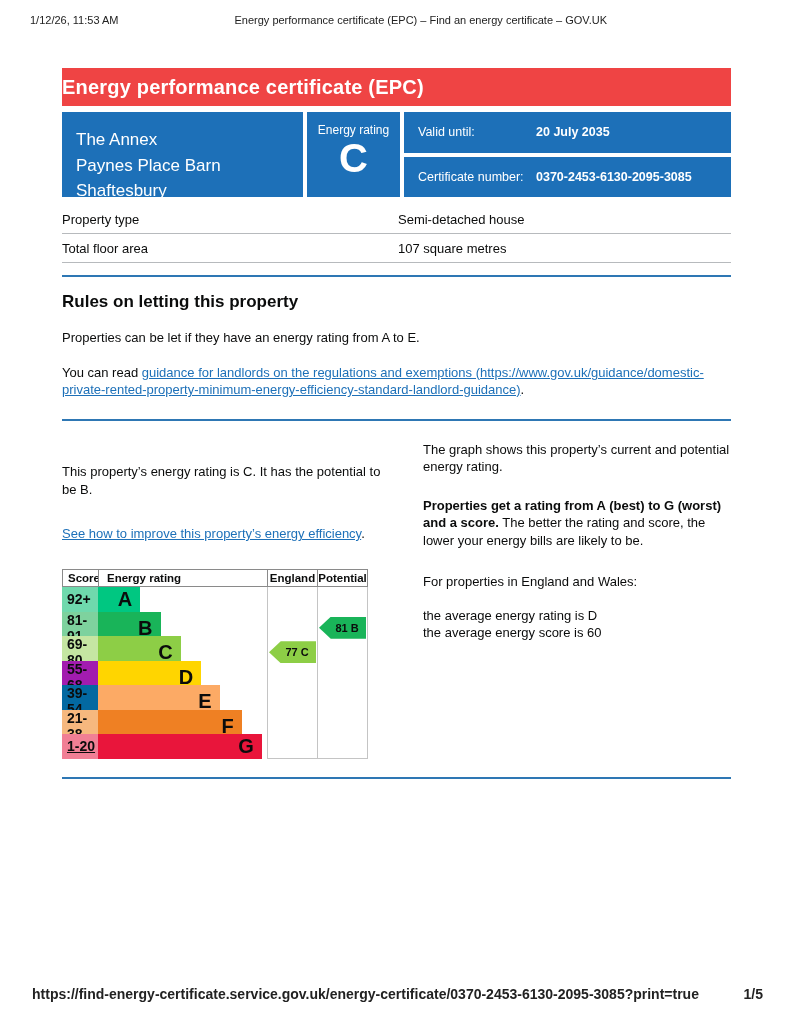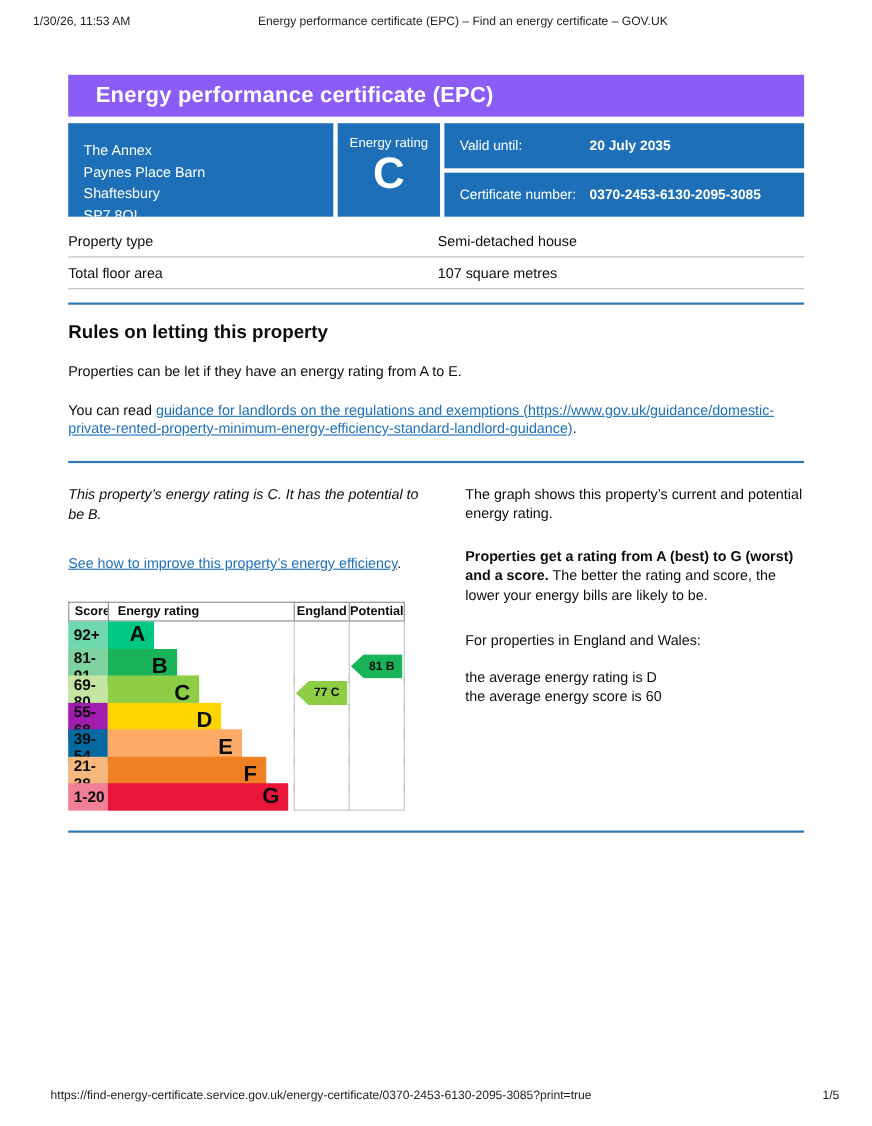--- a/index.html
+++ b/index.html
@@ -5,30 +5,30 @@
   * { margin:0; padding:0; box-sizing:border-box; }
   html,body { background:#fff; }
   body {
     width:793px; height:1024px; position:relative; overflow:hidden;
     font-family:"Liberation Sans", sans-serif; color:#0b0c0c; font-size:13px;
   }
   
   .print-header { display:flex; align-items:flex-start; padding:14px 30px 0 30px; font-size:11px; color:#222; }
   .ph-date { white-space:nowrap; }
   .ph-title { flex:1; text-align:center; padding-right:40px; }
-  .print-footer { position:absolute; left:46px; right:30px; bottom:22px; display:flex; font-size:11px; color:#222; }
+  .print-footer { position:absolute; left:32px; right:30px; bottom:22px; display:flex; font-size:14px; color:#222;font-weight:bold; }
   .pf-url { flex:1; }
   .pf-page { white-space:nowrap;text-align:right; }
   
   .content { margin:42px 62px 0 62px; width:669px; }
-  .banner { background:#8b5cf6; color:#fff; height:38px; display:flex; align-items:center; padding-left:25px; font-size:20px; font-weight:bold; letter-spacing:0.2px; }
+  .banner { background:#ef4444; color:#fff; height:38px; display:flex; align-items:center; padding-left:0; font-size:20px; font-weight:bold; letter-spacing:0.2px; }
   
   .summary { display:flex; gap:4px; margin-top:6px; height:85px; }
   .box { background:#1d70b8; color:#fff; }
-  .addr { width:241px; padding:15px 14px; font-size:13px; line-height:1.5; }
+  .addr { width:241px; padding:15px 14px; font-size:17px; line-height:1.5; }
   .rating-box { width:93px; display:flex; flex-direction:column; align-items:center; padding-top:11px; }
   .rating-box .lbl { font-size:12px; }
   .rating-box .big { font-size:40px; font-weight:bold; line-height:1.05; }
   .kv-stack { flex:1; display:flex; flex-direction:column; gap:4px; }
   .kv { flex:1; display:flex; align-items:center; padding-left:14px; font-size:12.5px; }
   .kv .k { width:118px; }
   .kv .v { font-weight:bold; }
   
   .facts { margin-top:8px; }
   .facts-row { display:flex; padding:7px 0 6px 0; border-bottom:1px solid #b7babd; font-size:13px; }
@@ -37,21 +37,21 @@
   .hr1 { margin-top:12px; }
   .hr2 { margin-top:20px; }
   .hr3 { margin-top:18px; }
   h2.sec { font-size:17px; font-weight:bold; margin-top:15px; }
   .rules p { margin-top:17px; line-height:1.35; width:669px; }
   a.govlink { color:#1d70b8; text-decoration:underline; cursor:pointer; }
   
   .cols { display:flex; margin-top:20px; gap:31px; }
   .col-l { width:330px; }
   .col-r { width:308px; }
-  .col-l .intro { line-height:1.4;font-style:italic; }
+  .col-l .intro { margin-top:22px; line-height:1.4; }
   .col-l .improve { margin-top:26px; line-height:1.4; display:inline-block; }
   .col-r p { line-height:1.35; }
   .col-r .p2 { margin-top:21px; }
   .col-r .p3 { margin-top:24px; }
   .col-r .avg { margin-top:16px; }
   
   .chart { width:306px; margin-top:26px; font-size:11px; }
   .chead, .crow { display:grid; grid-template-columns:36px 169px 50px 51px; }
   .chead { height:18px; }
   .hc { border:1px solid #8a8a8a; border-right:none; font-weight:bold; font-size:11.5px; display:flex; align-items:center; background:#fff; }
@@ -71,21 +71,21 @@
     width:47px; height:22px;
     clip-path:polygon(0 50%, 25% 0, 100% 0, 100% 100%, 25% 100%);
     display:flex; align-items:center; justify-content:center; gap:6px;
     padding-left:9px; font-weight:bold; font-size:11px; color:#0b0c0c;
   }
 </style>
 </head>
 <body>
 
 <div class="print-header">
-  <span class="ph-date">1/30/26, 11:53 AM</span>
+  <span class="ph-date">1/12/26, 11:53 AM</span>
   <span class="ph-title">Energy performance certificate (EPC) – Find an energy certificate – GOV.UK</span>
 </div>
 
 <div class="content">
 
   <div class="banner">
     <span>Energy performance certificate (EPC)</span>
   </div>
 
   <div class="summary">
@@ -203,21 +203,21 @@
               <div class="cscore" style="background: rgb(246, 184, 126);">21-38</div>
               <div class="cbars">
                 <div class="cbar" style="width: 85%; background: rgb(239, 128, 35);">
                   <span class="cletter">F</span>
                 </div>
               </div>
               <div class="ccur"></div>
               <div class="cpot"></div>
             </div>
             <div class="crow last">
-              <div class="cscore" style="background: rgb(241, 127, 149);">1-20</div>
+              <div class="cscore" style="background: rgb(241, 127, 149); text-decoration: underline;">1-20</div>
               <div class="cbars">
                 <div class="cbar" style="width: 97%; background: rgb(233, 21, 59);">
                   <span class="cletter">G</span>
                 </div>
               </div>
               <div class="ccur"></div>
               <div class="cpot"></div>
             </div>
           </div>
       </div>

